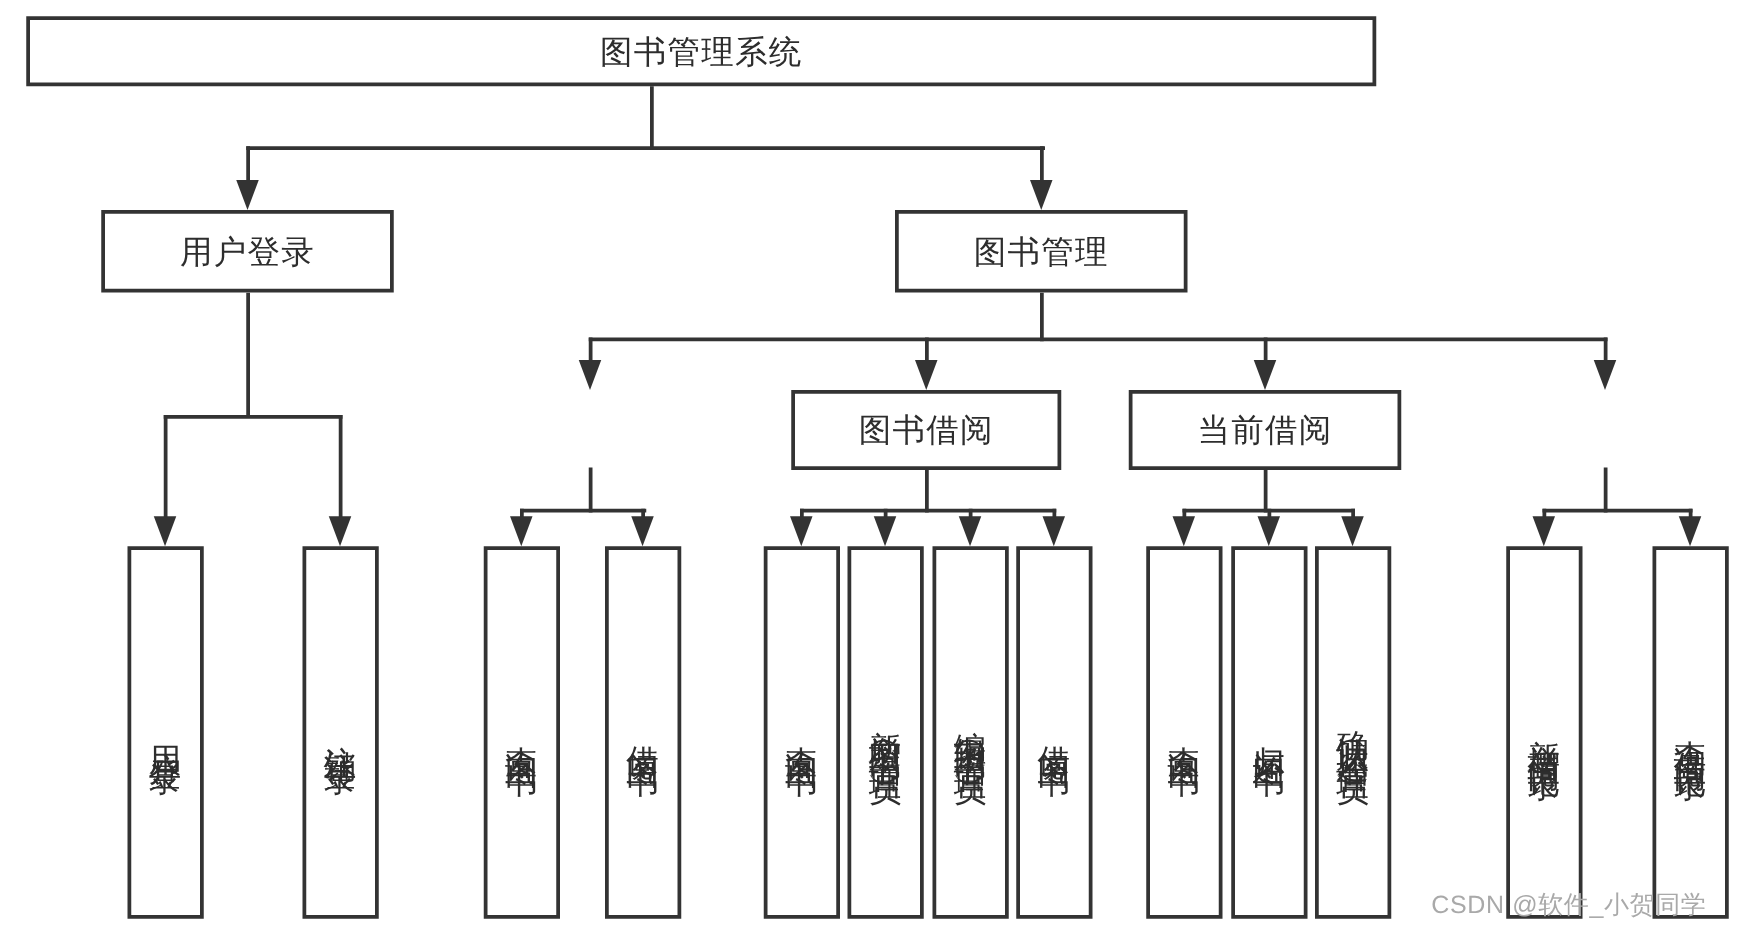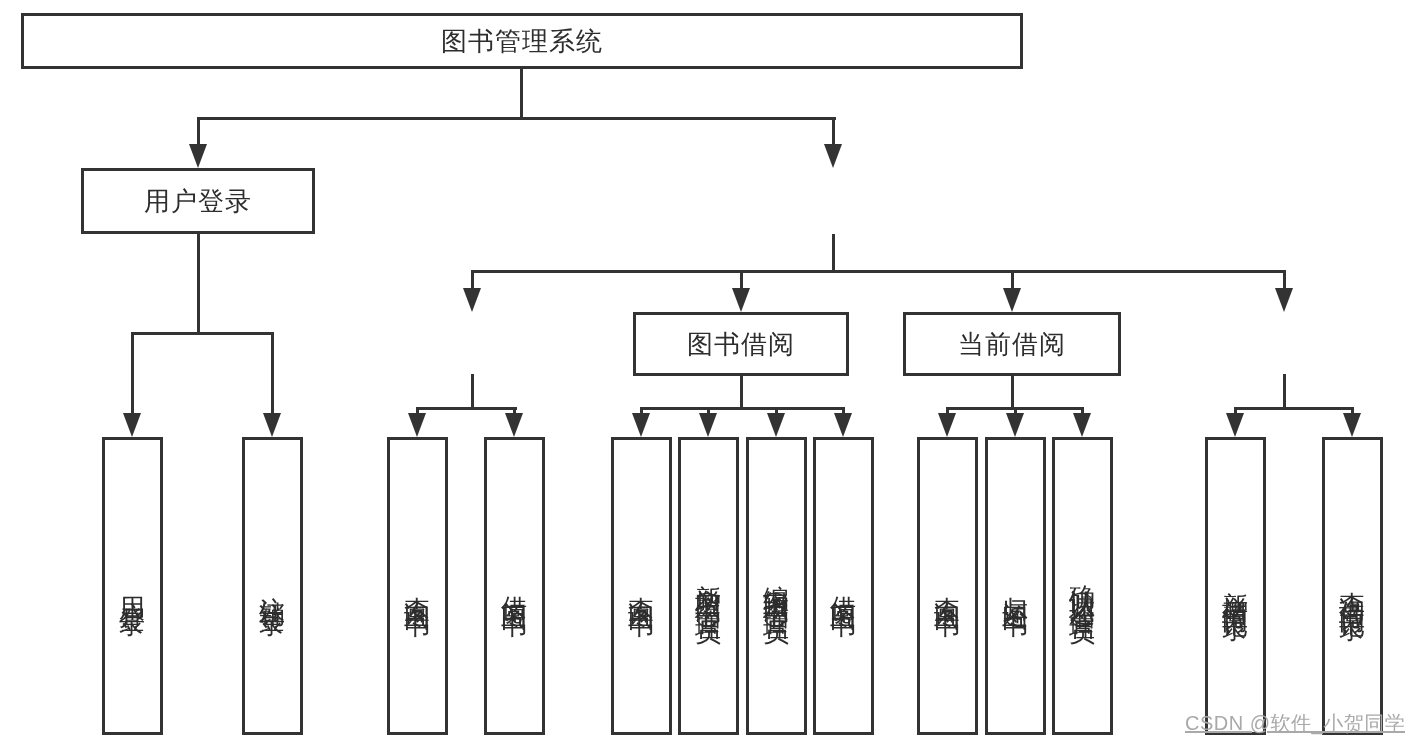--- a/index.html
+++ b/index.html
@@ -47,41 +47,43 @@
   .arr {
     position: absolute;
     width: 0; height: 0;
     border-left: 9px solid transparent;
     border-right: 9px solid transparent;
     border-top: 24px solid #333333;
     z-index: 1;
   }
   .watermark {
     position: absolute;
-    left: 1185px;
+    left: 1145px;
     top: 710px;
     font-size: 20px;
     color: #a9a9a9;
     white-space: nowrap;
     z-index: 3;
     letter-spacing: 0.5px;
-    text-decoration: underline;
   }
 </style>
 </head>
 <body>
 
 <div class="canvas">
 
-  <div class="node" style="left:21px; top:13px; width:1002px; height:56px;">
+  <div class="node" style="left:21px; top:13px; width:1080px; height:56px;">
     <span class="hlabel">图书管理系统</span>
   </div>
 
   <div class="node" style="left:81px; top:168px; width:234px; height:66px;">
     <span class="hlabel">用户登录</span>
+  </div>
+  <div class="node" style="left:716px; top:168px; width:234px; height:66px;">
+    <span class="hlabel">图书管理</span>
   </div>
 
   <div class="node" style="left:903px; top:312px; width:218px; height:64px;">
     <span class="hlabel">当前借阅</span>
   </div>
   <div class="node" style="left:633px; top:312px; width:216px; height:64px;">
     <span class="hlabel">图书借阅</span>
   </div>
 
   <div class="node leaf" style="left:102px;">

